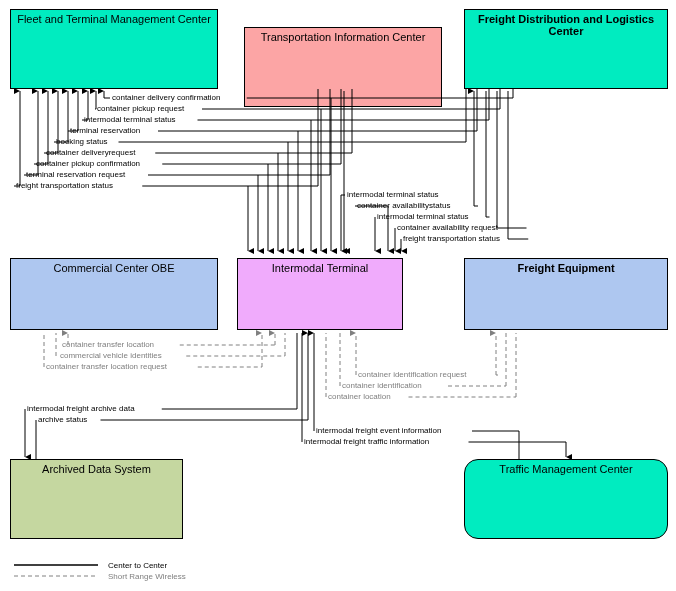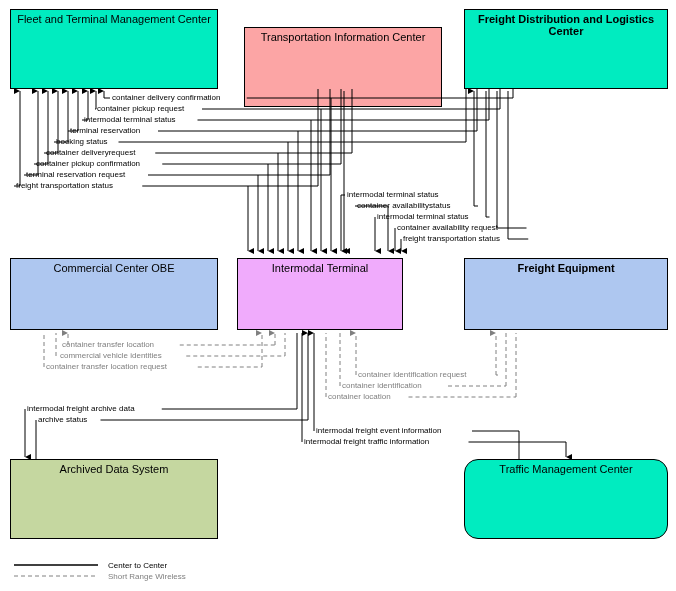--- a/index.html
+++ b/index.html
@@ -32,21 +32,21 @@
   </div>
   <div class="node" id="n-cvobe" style="left: 10px; top: 258px; width: 208px; height: 72px; background: rgb(174, 199, 240);">
     <div class="title">Commercial Center OBE</div>
   </div>
   <div class="node" id="n-it" style="left: 237px; top: 258px; width: 166px; height: 72px; background: #f0abfc;">
     <div class="title">Intermodal Terminal</div>
   </div>
   <div class="node" id="n-fe" style="left: 464px; top: 258px; width: 204px; height: 72px; background: rgb(174, 199, 240); font-weight: bold;">
     <div class="title">Freight Equipment</div>
   </div>
-  <div class="node" id="n-ads" style="left: 10px; top: 459px; width: 208px; height: 80px; background: rgb(197, 215, 160);">
+  <div class="node" id="n-ads" style="left: 10px; top: 459px; width: 173px; height: 80px; background: rgb(197, 215, 160);">
     <div class="title">Archived Data System</div>
   </div>
   <div class="node" id="n-tmc" style="left: 464px; top: 459px; width: 204px; height: 80px; background: rgb(0, 236, 192); border-radius: 14px;">
     <div class="title">Traffic Management Center</div>
   </div>
 
   <svg class="wires" viewBox="0 0 676 591">
     <defs>
       <marker id="ah-b" markerWidth="7" markerHeight="7" refX="3" refY="6" orient="auto" markerUnits="userSpaceOnUse">
         <path d="M0,0 L3,6 L6,0 Z" fill="#000"></path>

